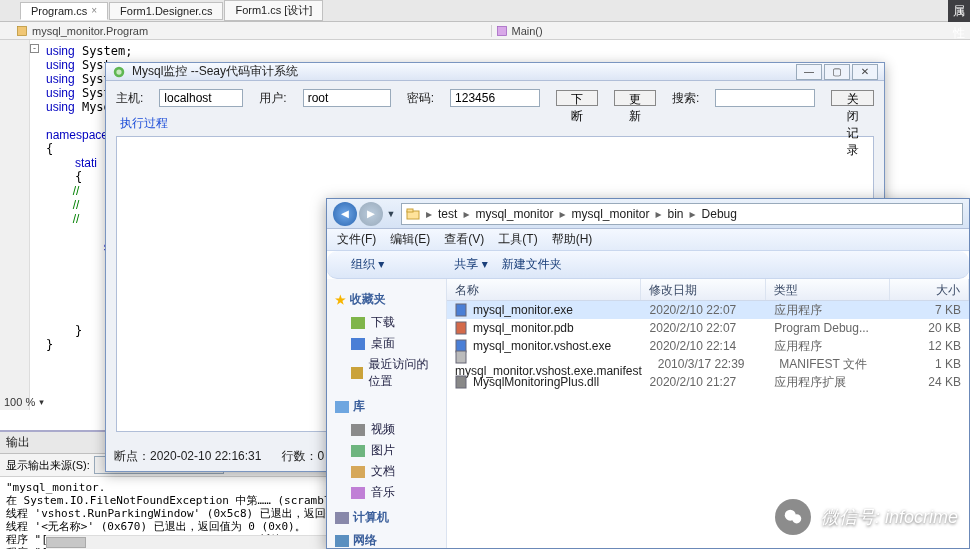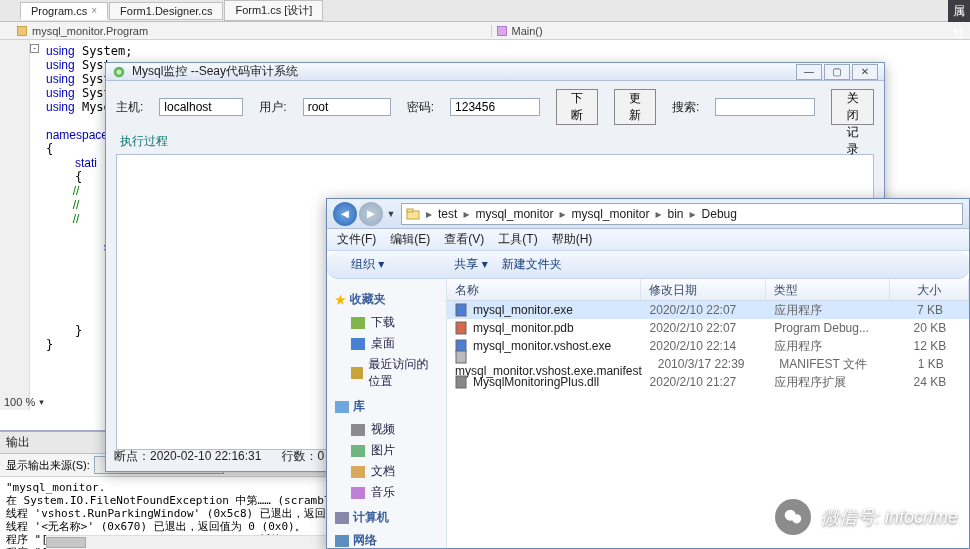--- a/index.html
+++ b/index.html
@@ -37,22 +37,22 @@
 
 .mysql-win { position:absolute; left:105px; top:62px; width:780px; height:410px; background:#eef1f6; border:1px solid #7a95c0; box-shadow:0 3px 12px rgba(0,0,0,.3); }
 .mysql-title { height:18px; background:linear-gradient(#f7faff,#dde6f5); border-bottom:1px solid #b0bed8; display:flex; align-items:center; padding:0 6px; font-size:12px; color:#222; }
 .tb-icon { width:14px; height:14px; margin-right:6px; }
 .win-ctrls { margin-left:auto; display:flex; gap:2px; }
 .win-btn { width:26px; height:16px; border:1px solid #9ab; background:#eef3fb; font-size:10px; text-align:center; line-height:14px; color:#444; }
 .mysql-body { padding:8px 10px; }
 .form-row { display:flex; align-items:center; gap:16px; font-size:12px; color:#222; }
 .form-row label { white-space:nowrap; }
 .form-row input[type=text]{ border:1px solid #9ab; height:18px; padding:0 4px; font-size:12px;}
-.fbtn { border:1px solid #888; background:#f2f2f2; height:36px; padding:0 14px; font-size:12px; }
-.exec-label { margin-top:8px; font-size:12px; color:#0f766e; margin-left:4px;}
+.fbtn { border:1px solid #888; background:#f2f2f2; height:16px; padding:0 14px; font-size:12px; }
+.exec-label { margin-top:8px; font-size:12px; color:#1d4ed8; margin-left:4px;}
 .exec-box { margin-top:4px; height:296px; border:1px solid #b0bed8; background:#fff; }
 .status-bar { position:absolute; left:8px; bottom:6px; font-size:12px; color:#222; display:flex; gap:20px; }
 
 
 .exp-win { position:absolute; left:326px; top:198px; width:644px; height:351px; background:#fff; border:1px solid #6b89b8; box-shadow:0 3px 14px rgba(0,0,0,.35); }
 .exp-top { height:30px; background:linear-gradient(#eaf1fb,#d6e3f5); display:flex; align-items:center; padding:0 6px; border-bottom:1px solid #b0bed8;}
 .nav-arrow { width:24px; height:24px; border-radius:50%; background:radial-gradient(#6fa7e8,#2c66b0); color:#fff; display:flex; align-items:center; justify-content:center; font-size:13px; margin-right:2px;}
 .nav-arrow.disabled { background:radial-gradient(#bcd,#9ab); }
 .dd { width:12px; text-align:center; color:#345; font-size:9px; margin-right:4px;}
 .addr { flex:1; height:22px; border:1px solid #9ab; background:#fff; display:flex; align-items:center; font-size:12px; color:#222; padding-left:4px; gap:4px;}
@@ -60,21 +60,21 @@
 .exp-menu { height:22px; background:linear-gradient(#f4f8ff,#e3ecfa); display:flex; align-items:center; gap:14px; padding:0 10px; font-size:12px; color:#222; border-bottom:1px solid #c9d7ee;}
 .exp-tool { height:28px; background:linear-gradient(#f4f8ff,#dce7f8); display:flex; align-items:center; gap:14px; padding:0 24px; font-size:12px; color:#1a3f7a; border-bottom:1px solid #c9d7ee;border-radius:10px;}
 .exp-body { display:flex; height:calc(100% - 80px); }
 .exp-side { width:120px; background:#f5f7fb; border-right:1px solid #dbe3f0; padding:6px 8px; font-size:12px; color:#1a3f7a;}
 .side-group { font-weight:bold; color:#3b5f9b; margin:6px 0 4px; display:flex; align-items:center; gap:4px;}
 .side-item { padding:2px 0 2px 16px; color:#224; display:flex; align-items:center; gap:6px;}
 .side-item .ic{ width:14px; height:12px; display:inline-block; }
 .exp-main { flex:1; }
 .cols { display:flex; height:22px; background:linear-gradient(#fbfdff,#e9eef8); border-bottom:1px solid #cfd9ea; font-size:12px; color:#3a4a66;}
 .col { padding:3px 8px; border-right:1px solid #dbe3f0;}
-.c1{flex:2.3} .c2{flex:1.4} .c3{flex:1.4} .c4{flex:0.8; text-align:center;}
+.c1{flex:2.3} .c2{flex:1.4} .c3{flex:1.4} .c4{flex:0.8; text-align:right;}
 .row { display:flex; height:18px; font-size:12px; color:#222; align-items:center;}
 .row.sel { background:#d6e8ff; }
 .row .col { border:none; padding:1px 8px; }
 .fic { width:14px; height:14px; display:inline-block; margin-right:4px; vertical-align:middle; }
 
 .watermark { position:absolute; right:12px; bottom:14px; display:flex; align-items:center; gap:10px; color:#fff; font-size:18px; text-shadow:0 1px 3px rgba(0,0,0,.6); font-style:italic; }
 .wm-badge { width:36px; height:36px; border-radius:50%; background:rgba(0,0,0,.45); display:flex; align-items:center; justify-content:center; }
 .wm-badge svg { width:22px; height:22px; }
 
 .hscroll { position:absolute; left:46px; bottom:0; right:14px; height:14px; background:#f0f0f0; border-top:1px solid #ddd;}

